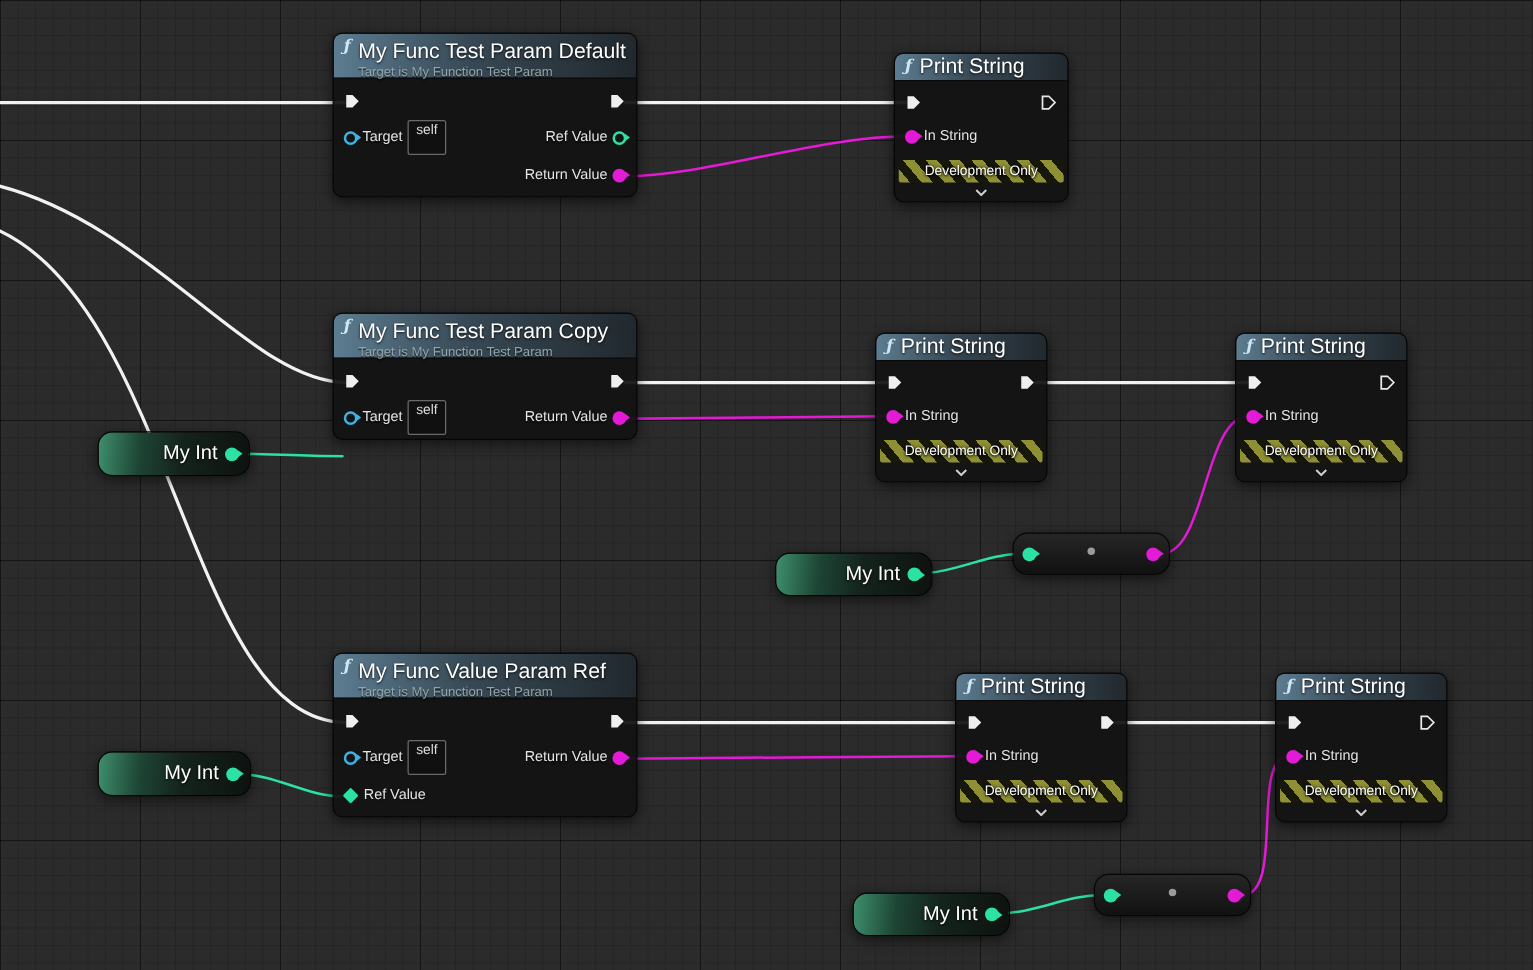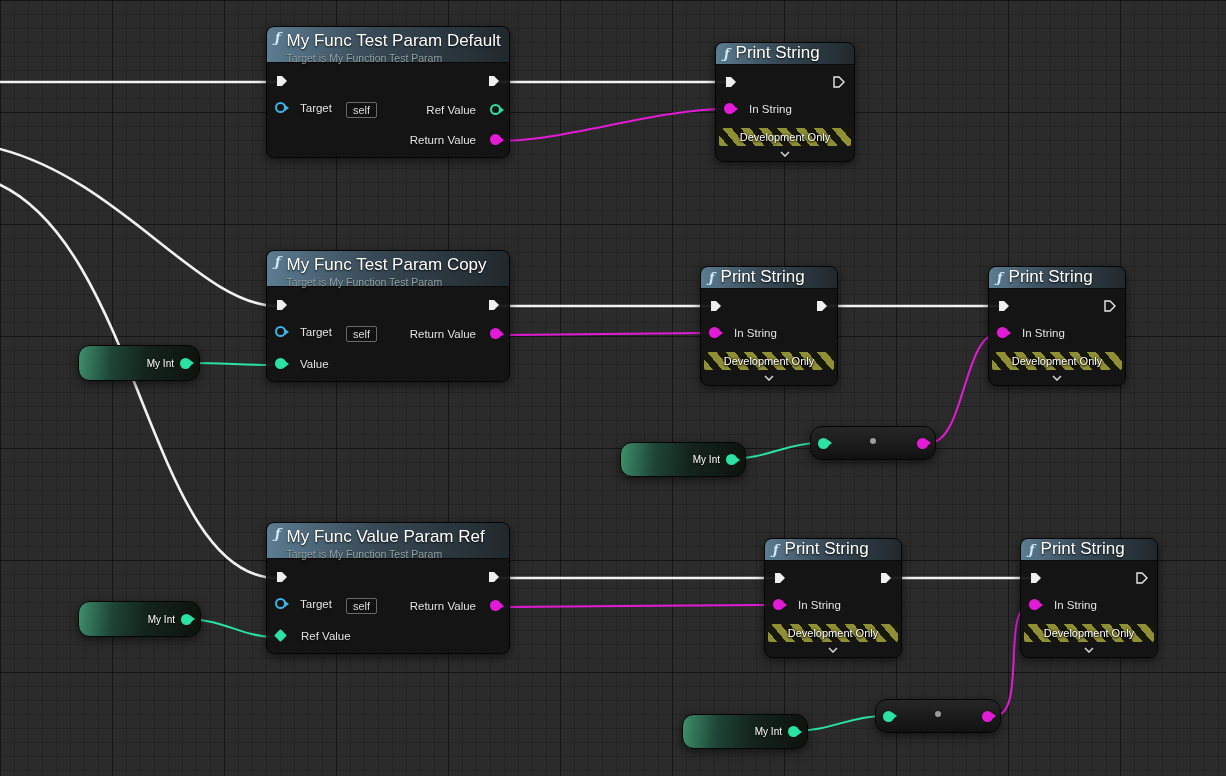--- a/index.html
+++ b/index.html
@@ -30,39 +30,39 @@
   .phead{align-items:center;height:22px}
   .ficon{font-family:"DejaVu Serif",serif;font-style:italic;font-weight:bold;color:#cfe8f4;font-size:13px;line-height:1.2;flex:none}
   .ntitle{font-size:17px;font-weight:normal;color:#fff;text-shadow:0 1px 2px rgba(0,0,0,.9);line-height:1.3;white-space:nowrap}
   .nsub{font-size:10.5px;color:#93a4a6;text-shadow:0 1px 1px rgba(0,0,0,.7);line-height:1.25;white-space:nowrap}
   .nbody{padding:4px 0 2px}
   .prow{display:flex;justify-content:space-between;align-items:center;padding:0 8px}
   .func .prow.exec{height:28px}
   .func .prow.mid{height:30px}
   .print .prow.exec{height:26px}
   .print .prow.pinrow{height:28px}
-  .pgrp{display:flex;align-items:flex-start;gap:14px}
+  .pgrp{display:flex;align-items:center;gap:4px}
   .plabel{font-size:11.5px;color:#e4e4e4;text-shadow:0 1px 1px rgba(0,0,0,.6);white-space:nowrap}
-  .selfbox{font-size:11px;color:#ddd;background:#101010;border:1px solid #6a6a6a;border-radius:2px;padding:0 6px;height:16px;line-height:15px}
+  .selfbox{font-size:11px;color:#ddd;background:#101010;border:1px solid #6a6a6a;border-radius:2px;padding:0 6px;height:28px;line-height:15px}
   .pin{position:relative;width:11px;height:11px;border-radius:50%;display:inline-block;flex:none}
   .pin.filled{background:var(--c)}
   .pin.hollow{border:2px solid var(--c)}
   .pin::after{content:"";position:absolute;left:10px;top:50%;margin-top:-3px;
     border-left:4px solid var(--c);border-top:3px solid transparent;border-bottom:3px solid transparent}
   .pin.hollow::after{left:8px}
   .pin.diamond{border-radius:1px;transform:rotate(45deg);width:9px;height:9px;background:var(--c);margin:1px 2px 1px 1px}
   .pin.diamond::after{display:none}
   .execpin{display:inline-flex;flex:none}
   .devband{height:18px;margin:3px 3px 0;display:flex;align-items:center;justify-content:center;border-radius:2px;
     background:repeating-linear-gradient(50deg,#8f8f33 0 7px,#17170c 7px 14px)}
   .devband span{font-size:11px;color:#fff;text-shadow:0 1px 2px #000,0 0 3px #000}
   .chev{height:15px;display:flex;align-items:center;justify-content:center;cursor:pointer}
   .varnode{display:flex;align-items:center;justify-content:flex-end;gap:6px;padding:0 8px;border-radius:12px;
     background:linear-gradient(95deg,#3e8f6d 0%,#1d4434 28%,#14241c 55%,#0e120f 100%)}
-  .vlabel{font-size:10px;color:#fff;text-shadow:0 1px 2px #000}
+  .vlabel{font-size:16px;color:#fff;text-shadow:0 1px 2px #000}
   .convnode{display:flex;align-items:center;justify-content:space-between;padding:0 7px;border-radius:12px;
     background:linear-gradient(180deg,#262626,#111111)}
   .convdot{width:6px;height:6px;border-radius:50%;background:#9b9b9b;flex:none;margin-bottom:4px}
 </style>
 </head>
 <body>
 
 <div class="canvas">
 
   <svg class="wires" width="1226" height="776" viewBox="0 0 1226 776">
@@ -187,27 +187,20 @@
         <span class="pgrp">
           <span class="pin hollow" style="--c:var(--object,#3fb2e4)"></span>
           <span class="plabel">Target</span>
           <span class="selfbox">self</span>
         </span>
         <span class="pgrp">
           <span class="plabel">Return Value</span>
           <span class="pin filled" style="--c:var(--string,#e31bd6)"></span>
         </span>
       </div>
-      <div class="prow mid">
-        <span class="pgrp">
-          <span class="pin filled" style="--c:var(--int,#2be2a4)"></span>
-          <span class="plabel">Value</span>
-        </span>
-        <span class="pgrp"></span>
-      </div>
     </div>
   </div>
 
   <div class="node varnode" style="left:78px;top:345px;width:122px;height:36px">
     <span class="vlabel">My Int</span>
     <span class="pin filled" style="--c:var(--int,#2be2a4)"></span>
   </div>
 
   <div class="node print" style="left:700px;top:266px;width:138px">
     <div class="phead">

